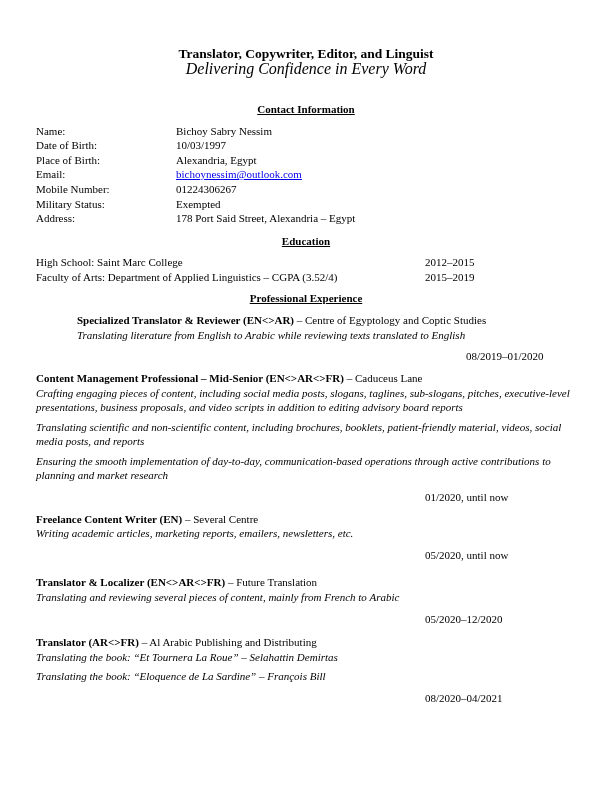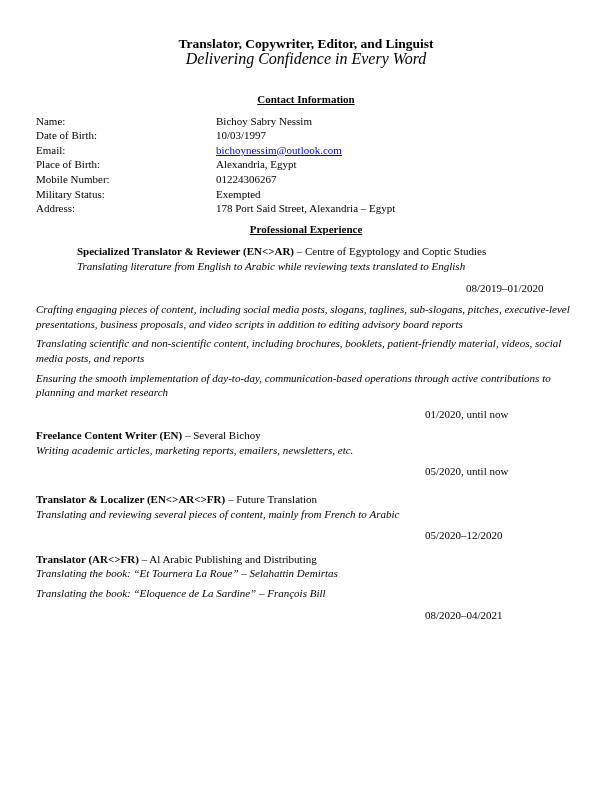--- a/index.html
+++ b/index.html
@@ -1,28 +1,28 @@
 <!DOCTYPE html>
 <html><head>
 <meta charset="utf-8">
 <style>
   html, body { margin: 0; padding: 0; background: #ffffff; }
   body {
     width: 612px; height: 792px; position: relative; overflow: hidden;
     font-family: "Liberation Serif", "DejaVu Serif", serif;
     color: #000; font-size: 11px; line-height: 14.6px;
   }
-  .page { position: absolute; left: 36px; top: 36px; width: 540px; }
+  .page { position: absolute; left: 36px; top: 46px; width: 540px; }
   .title { text-align: center; font-weight: bold; font-size: 13.5px; line-height: 16px; margin: 0; }
   .subtitle { text-align: center; font-style: italic; font-size: 16px; line-height: 14px; margin: 0; }
   .section-heading {
     text-align: center; font-weight: bold; text-decoration: underline;
     font-size: 11px; margin: 0;
   }
-  .kv-row { display: flex; gap: 40px; }
+  .kv-row { display: flex; }
   .kv-label { width: 140px; flex: none; }
   .kv-value { flex: none; }
   .kv-value a { color: #0000ee; text-decoration: underline; }
   .edu-row { display: flex; }
   .edu-name { width: 389px; flex: none; }
   .edu-years { flex: none; }
   .job { margin-top: 0; }
   .job-title-line .role { font-weight: bold; }
   .job-desc { font-style: italic; margin: 0; }
   .job-desc + .job-desc { margin-top: 5px; }
@@ -41,64 +41,80 @@
     <div style="margin-top:7px;">
       <div class="kv-row">
         <span class="kv-label">Name:</span>
         <span class="kv-value">Bichoy Sabry Nessim</span>
       </div>
       <div class="kv-row">
         <span class="kv-label">Date of Birth:</span>
         <span class="kv-value">10/03/1997</span>
       </div>
       <div class="kv-row">
+        <span class="kv-label">Place of Birth:</span>
+        <span class="kv-value">Alexandria, Egypt</span>
+      </div>
+      <div class="kv-row">
         <span class="kv-label">Email:</span>
         <span class="kv-value"><a>bichoynessim@outlook.com</a></span>
-      </div>
-      <div class="kv-row">
-        <span class="kv-label">Place of Birth:</span>
-        <span class="kv-value">Alexandria, Egypt</span>
       </div>
       <div class="kv-row">
         <span class="kv-label">Mobile Number:</span>
         <span class="kv-value">01224306267</span>
       </div>
       <div class="kv-row">
         <span class="kv-label">Military Status:</span>
         <span class="kv-value">Exempted</span>
       </div>
       <div class="kv-row">
         <span class="kv-label">Address:</span>
         <span class="kv-value">178 Port Said Street, Alexandria – Egypt</span>
       </div>
     </div>
   </div>
 
+  <div style="margin-top:8px;">
+    <h2 class="section-heading">Education</h2>
+    <div style="margin-top:7px;">
+      <div class="edu-row">
+        <span class="edu-name">High School: Saint Marc College</span>
+        <span class="edu-years">2012–2015</span>
+      </div>
+      <div class="edu-row">
+        <span class="edu-name">Faculty of Arts: Department of Applied Linguistics – CGPA (3.52/4)</span>
+        <span class="edu-years">2015–2019</span>
+      </div>
+    </div>
+  </div>
 
   <div style="margin-top:6px;">
     <h2 class="section-heading">Professional Experience</h2>
 
     <div class="job" style="margin-top:8px;margin-left:41px;">
       <div class="job-title-line">
         <span class="role">Specialized Translator &amp; Reviewer (EN&lt;&gt;AR)</span><span> – Centre of Egyptology and Coptic Studies</span>
       </div>
       <p class="job-desc">Translating literature from English to Arabic while reviewing texts translated to English</p>
       <div class="job-date">08/2019–01/2020</div>
     </div>
 
     <div class="job" style="margin-top:7px;">
+      <div class="job-title-line">
+        <span class="role">Content Management Professional – Mid-Senior (EN&lt;&gt;AR&lt;&gt;FR)</span><span> – Caduceus Lane</span>
+      </div>
       <p class="job-desc">Crafting engaging pieces of content, including social media posts, slogans, taglines, sub-slogans, pitches, executive-level presentations, business proposals, and video scripts in addition to editing advisory board reports</p>
       <p class="job-desc">Translating scientific and non-scientific content, including brochures, booklets, patient-friendly material, videos, social media posts, and reports</p>
       <p class="job-desc">Ensuring the smooth implementation of day-to-day, communication-based operations through active contributions to planning and market research</p>
       <div class="job-date">01/2020, until now</div>
     </div>
 
     <div class="job" style="margin-top:7px;">
       <div class="job-title-line">
-        <span class="role">Freelance Content Writer (EN)</span><span> – Several Bichoy</span>
+        <span class="role">Freelance Content Writer (EN)</span><span> – Several Centre</span>
       </div>
       <p class="job-desc">Writing academic articles, marketing reports, emailers, newsletters, etc.</p>
       <div class="job-date">05/2020, until now</div>
     </div>
 
     <div class="job" style="margin-top:13px;">
       <div class="job-title-line">
         <span class="role">Translator &amp; Localizer (EN&lt;&gt;AR&lt;&gt;FR)</span><span> – Future Translation</span>
       </div>
       <p class="job-desc">Translating and reviewing several pieces of content, mainly from French to Arabic</p>

